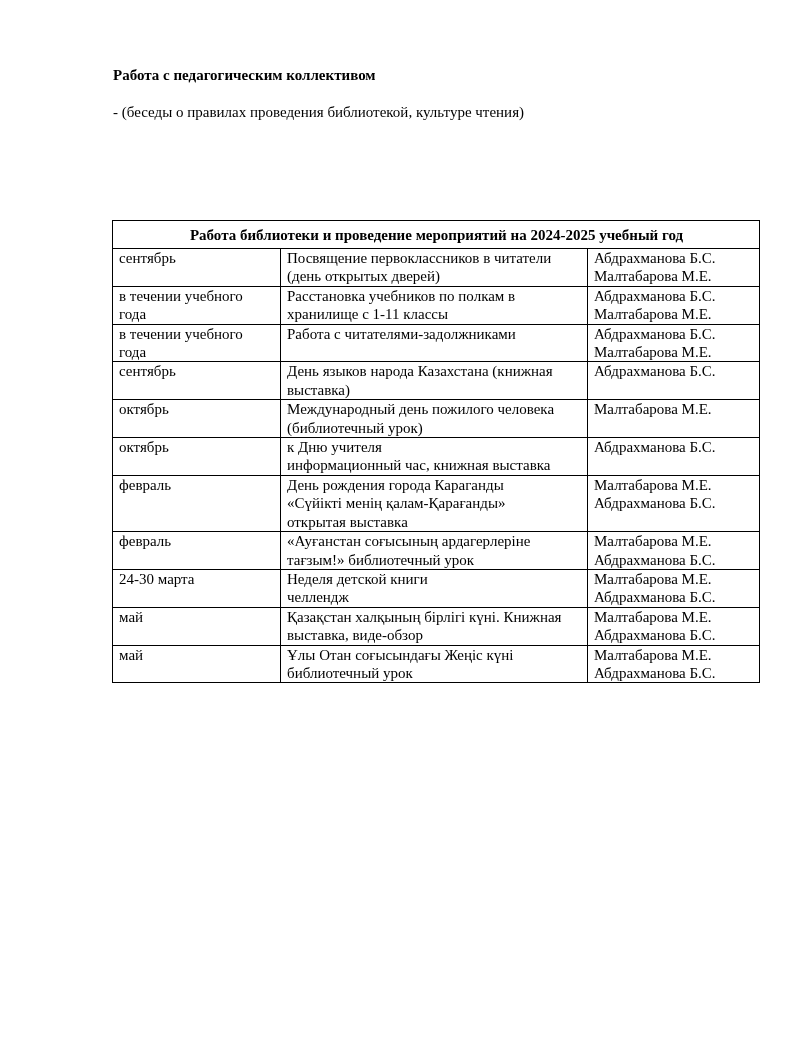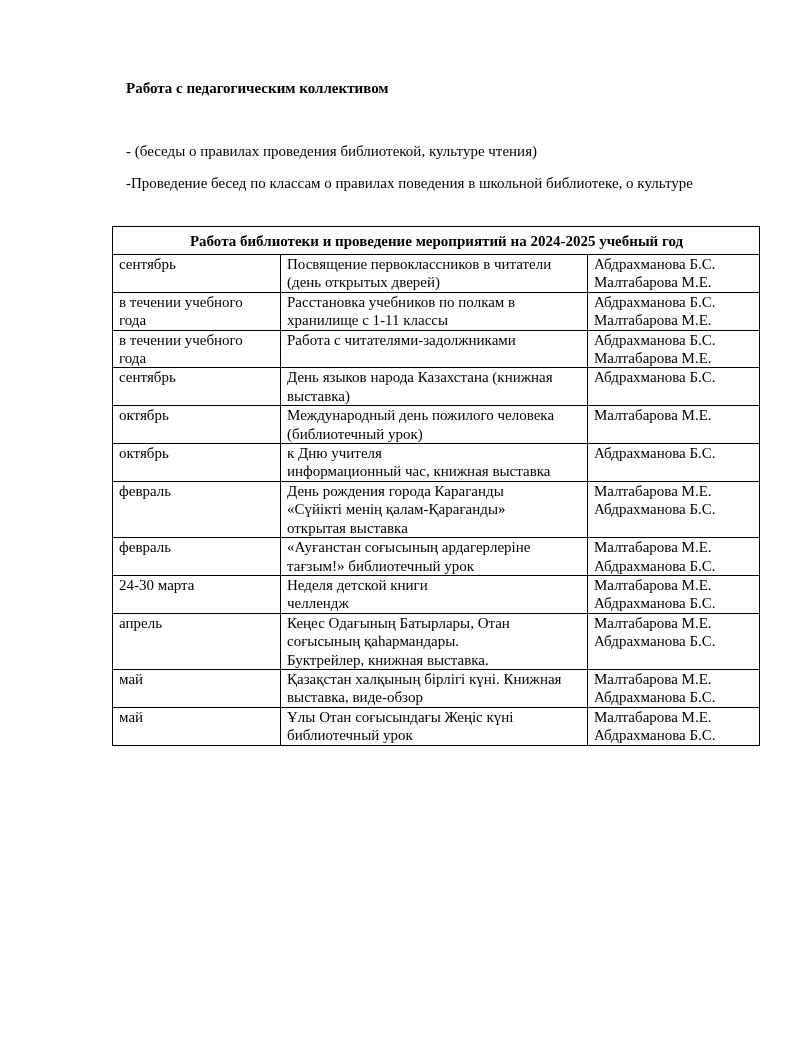--- a/index.html
+++ b/index.html
@@ -1,25 +1,25 @@
 <!DOCTYPE html>
 <html><head>
 <meta charset="utf-8">
 <style>
   html, body { margin: 0; padding: 0; background: #ffffff; }
   body {
     width: 807px; height: 1040px; position: relative; overflow: hidden;
     font-family: "Liberation Serif", serif; color: #000; font-size: 15px;
   }
   .intro { position: absolute; left: 113px; top: 66px; width: 640px; line-height: 18.7px; }
-  .intro p { margin: 13px; }
+  .intro p { margin: 0; }
   .intro .title { font-weight: bold; }
   .intro .gap { height: 18.7px; }
   table.plan {
-    position: absolute; left: 112px; top: 226px; width: 647px;
+    position: absolute; left: 112px; top: 220px; width: 647px;
     border-collapse: collapse; table-layout: fixed;
     font-size: 15px; line-height: 18.4px;
   }
   table.plan td {
     border: 1.3px solid #000; padding: 0 5px 0 6px; vertical-align: top;
   }
   table.plan td.head {
     text-align: center; font-weight: bold; height: 26px; vertical-align: middle; padding-top: 1px;
   }
   table.plan td.sub {
@@ -31,21 +31,20 @@
   col.c3 { width: 172px; }
 </style>
 </head>
 <body>
 
 <div class="intro">
   <p class="title">Работа с педагогическим коллективом</p>
   <div class="gap"></div>
   <p>- (беседы о правилах проведения библиотекой, культуре чтения)</p>
   <p>
-    <span class="line">-Проведение бесед по классам о правилах поведения в школьной библиотеке, о культуре</span>
   </p>
 </div>
 
 <table class="plan">
   <colgroup>
       <col class="c1">
       <col class="c2">
       <col class="c3">
     </colgroup>
   <tbody id="tbody">
@@ -163,34 +162,20 @@
           <span class="line">Неделя детской книги</span>
           <span class="line">челлендж</span>
         </td>
         <td>
           <span class="line">Малтабарова М.Е.</span>
           <span class="line">Абдрахманова Б.С.</span>
         </td>
       </tr>
       <tr>
         <td>
-          <span class="line">апрель</span>
-        </td>
-        <td>
-          <span class="line">Кеңес Одағының Батырлары, Отан</span>
-          <span class="line">соғысының қаһармандары.</span>
-          <span class="line">Буктрейлер, книжная выставка.</span>
-        </td>
-        <td>
-          <span class="line">Малтабарова М.Е.</span>
-          <span class="line">Абдрахманова Б.С.</span>
-        </td>
-      </tr>
-      <tr>
-        <td>
           <span class="line">май</span>
         </td>
         <td>
           <span class="line">Қазақстан халқының бірлігі күні. Книжная</span>
           <span class="line">выставка, виде-обзор</span>
         </td>
         <td>
           <span class="line">Малтабарова М.Е.</span>
           <span class="line">Абдрахманова Б.С.</span>
         </td>

